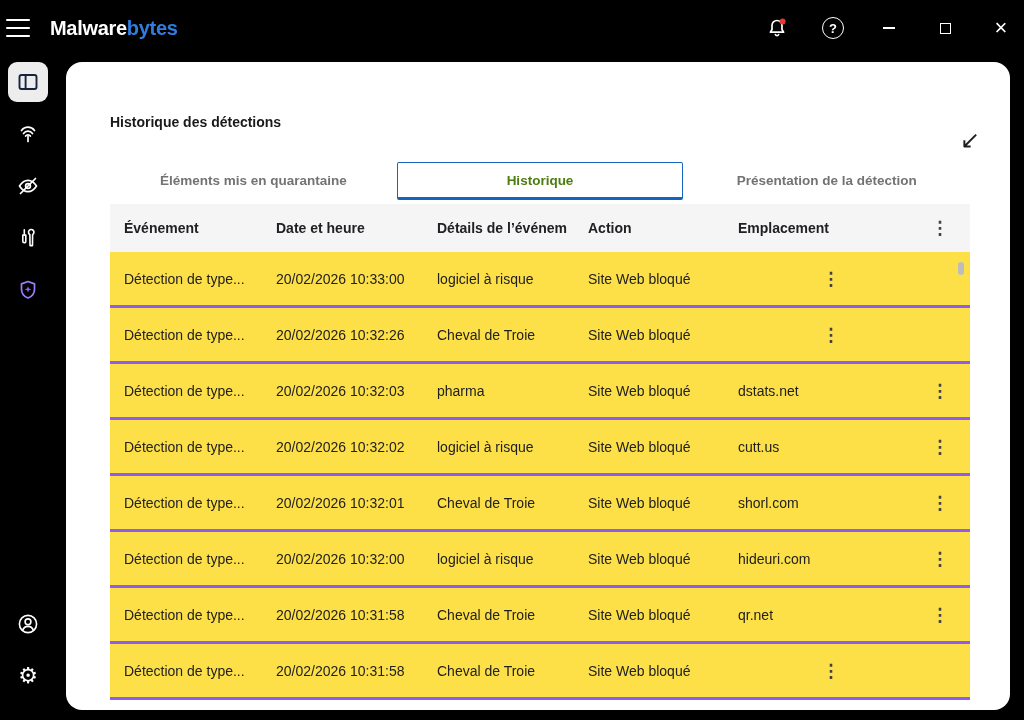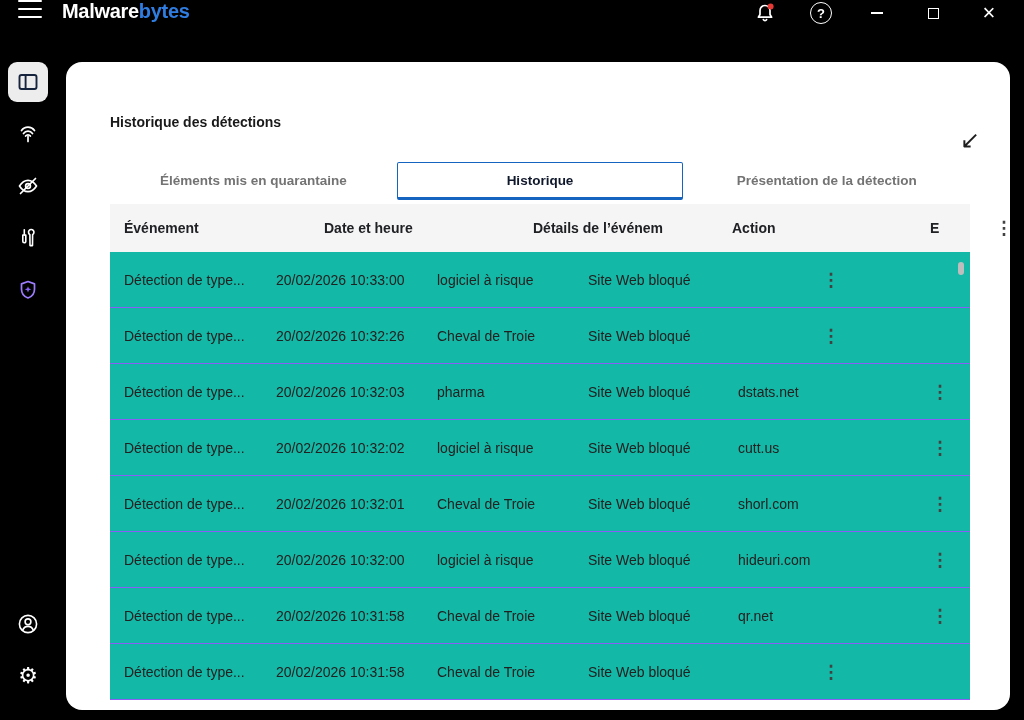--- a/index.html
+++ b/index.html
@@ -8,21 +8,21 @@
     background: #000;
     font-family: "Liberation Sans", sans-serif;
     color: #212121;
     overflow: hidden;
     position: relative;
   }
 
   
   .titlebar {
     position: absolute; top: 0; left: 0; right: 0; height: 56px;
-    display: flex; align-items: flex-start; padding: 0 16px;
+    display: flex; align-items: center; padding: 0 4px;
   }
   .hamburger { width: 24px; height: 18px; display: flex; flex-direction: column; justify-content: space-between; cursor: pointer; margin-left: 2px; }
   .hamburger span { display: block; height: 2.4px; background: #fff; border-radius: 2px; }
   .logo { margin-left: 20px; font-size: 20px; font-weight: 700; letter-spacing: -0.3px; }
   .logo .p1 { color: #ffffff; }
   .logo .p2 { color: #2f7de1; font-weight: 700; }
   .tb-right { margin-left: auto; display: flex; align-items: center; gap: 30px; padding-right: 6px; }
   .tb-icon { width: 26px; height: 26px; display: flex; align-items: center; justify-content: center; cursor: pointer; position: relative; }
   .help-circle { width: 22px; height: 22px; border: 1.7px solid #fff; border-radius: 50%; color: #fff; font-size: 13px; font-weight: 700; display: flex; align-items: center; justify-content: center; }
   .min-bar { width: 12px; height: 2px; background: #fff; }
@@ -50,30 +50,30 @@
   h1.page-title { margin-top: 46px; font-size: 14px; line-height: 28px; font-weight: 700; color: #1a1a1a; }
 
   
   .tabs { margin-top: 26px; height: 38px; display: flex; }
   .tab {
     flex: 1; display: flex; align-items: center; justify-content: center;
     font-size: 13.5px; font-weight: 700; color: #737373; cursor: pointer;
     border: 1px solid transparent; border-bottom: 3px solid transparent;
     white-space: nowrap; overflow: hidden;
   }
-  .tab.active { color: #0f172a; border: 1px solid #1565c0; border-bottom: 3px solid #1565c0; border-radius: 2px; }
+  .tab.active { color: #4d7c0f; border: 1px solid #1565c0; border-bottom: 3px solid #1565c0; border-radius: 2px; }
 
   
   .thead, .trow {
     display: grid;
     grid-template-columns: 152px 161px 151px 150px 1fr 32px;
     align-items: center; padding: 0 14px;
   }
-  .thead { margin-top: 4px; height: 48px; background: #f5f5f6; font-weight: 700; font-size: 14px; color: #202124; gap: 48px; }
-  .trow { height: 56px; border-bottom: 1px solid #8b5cf6; font-size: 14px; color: #212121; background: #14b8a6; }
+  .thead { margin-top: 4px; height: 48px; background: #f5f5f6; font-weight: 700; font-size: 14px; color: #202124; }
+  .trow { height: 56px; border-bottom: 3px solid #8b5cf6; font-size: 14px; color: #212121; background: #fde047; }
   .cell { white-space: nowrap; overflow: hidden; text-overflow: ellipsis; padding-right: 10px; }
   .kebab { text-align: center; font-size: 18px; font-weight: 600; color: #424242; cursor: pointer; line-height: 1; }
 
   .scroll-thumb { position: absolute; right: 46px; top: 200px; width: 6px; height: 13px; border-radius: 3px; background: #bdbdbd; cursor: pointer; }
 
   svg { display: block; }
 </style>
 </head>
 <body>
 

